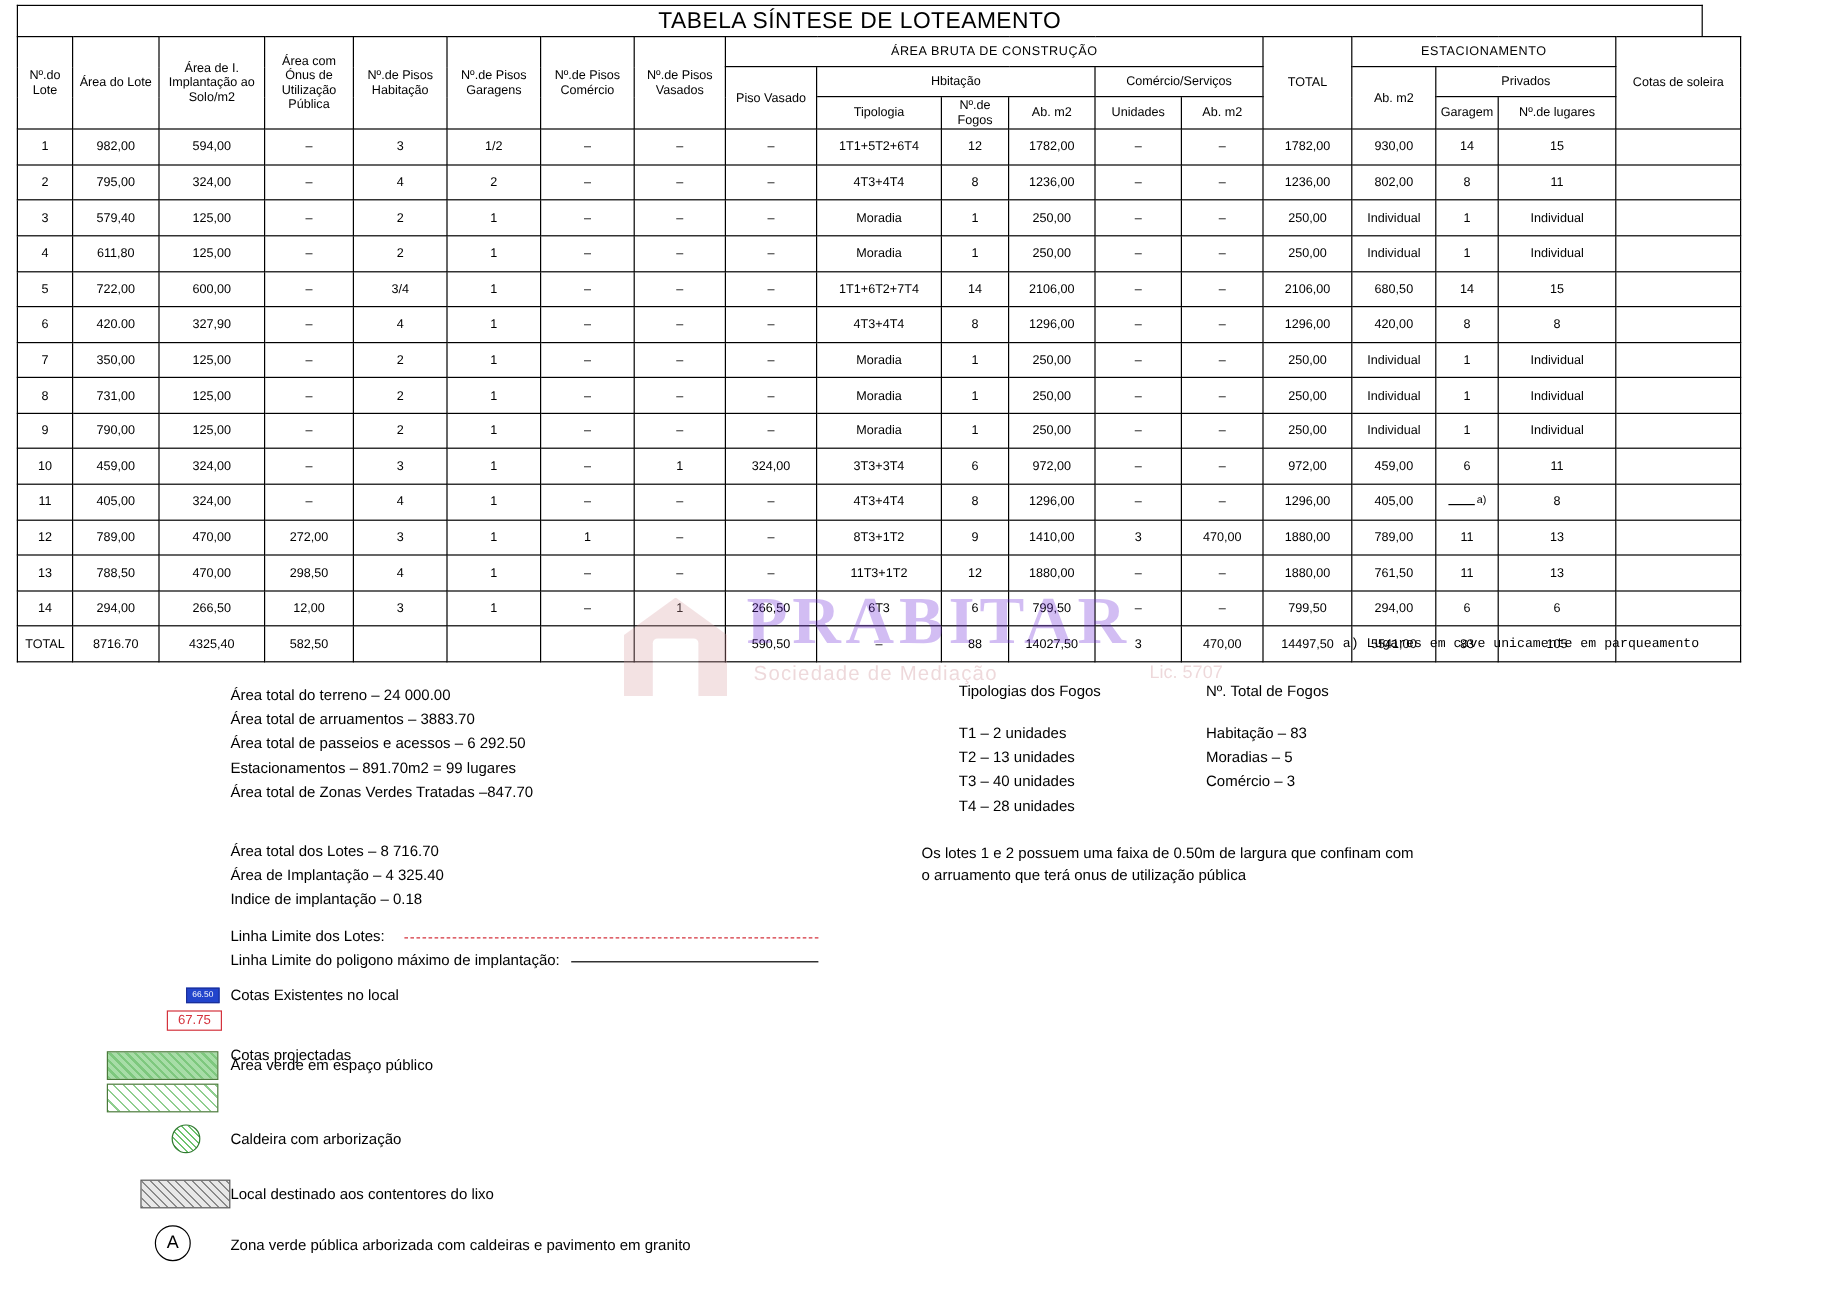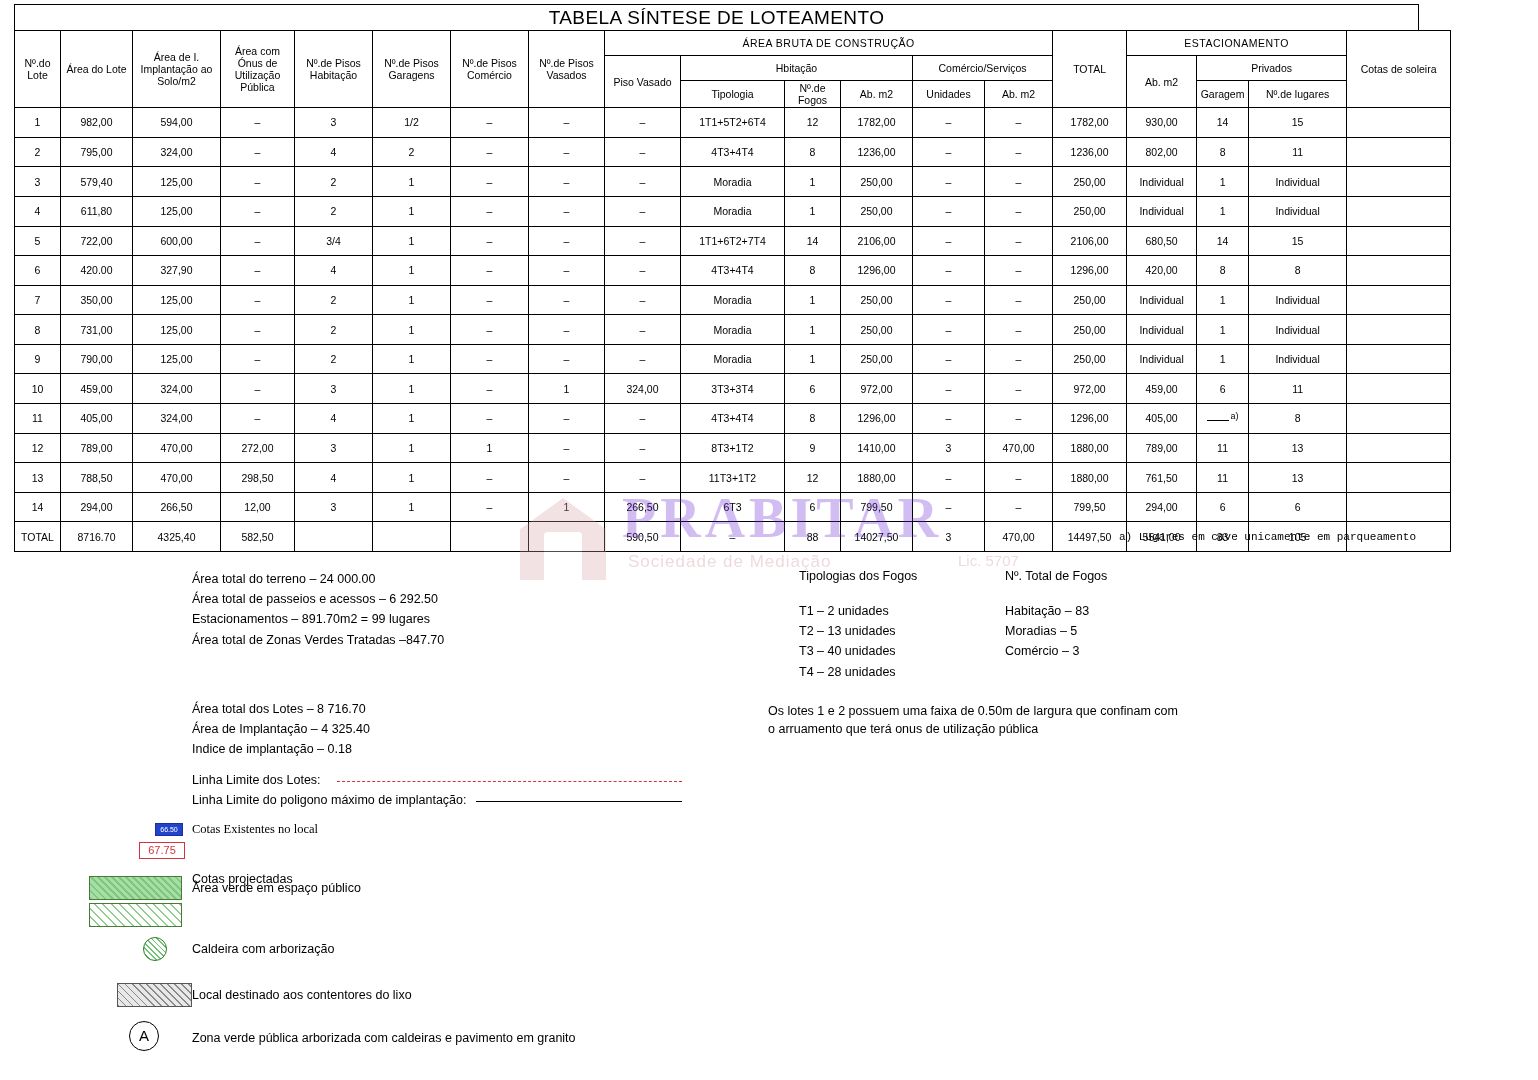--- a/index.html
+++ b/index.html
@@ -241,21 +241,21 @@
     text-align: center;
     line-height: 15px;
     background: #ffffff;
   }
   .legend-txt {
     position: absolute;
     left: 192px;
     font-size: 12.5px;
     white-space: nowrap;
   }
-  .lt-cotas-exist { top: 822px; font-family: Liberation Serif, serif; }
+  .lt-cotas-exist { top: 822px; }
   .lt-cotas-proj { top: 843px; margin-top: 29px; }
   .lt-verde-pub { top: 881px; }
   .lt-caldeira { top: 942px; text-align: right; }
   .lt-lixo { top: 988px; }
   .lt-zona { top: 1031px; }
 
   .sw-green-solid {
     position: absolute;
     left: 89px;
     top: 876px;
@@ -708,20 +708,21 @@
   <div class="watermark">
     <div class="wm-house"></div>
     <div class="wm-house-inner"></div>
     <div class="wm-text">PRABITAR</div>
     <div class="wm-sub">Sociedade de Mediação</div>
     <div class="wm-sub2">Lic. 5707</div>
   </div>
 
   <div class="notes-left" id="notes-left-1">
       <div>Área total do terreno – 24 000.00</div>
+      <div>Área total de arruamentos – 3883.70</div>
       <div>Área total de passeios e acessos – 6 292.50</div>
       <div>Estacionamentos – 891.70m2 = 99 lugares</div>
       <div>Área total de Zonas Verdes Tratadas –847.70</div>
     </div>
   <div class="notes-left2" id="notes-left-2">
       <div>Área total dos Lotes – 8 716.70</div>
       <div>Área de Implantação – 4 325.40</div>
       <div>Indice de implantação – 0.18</div>
     </div>
 

